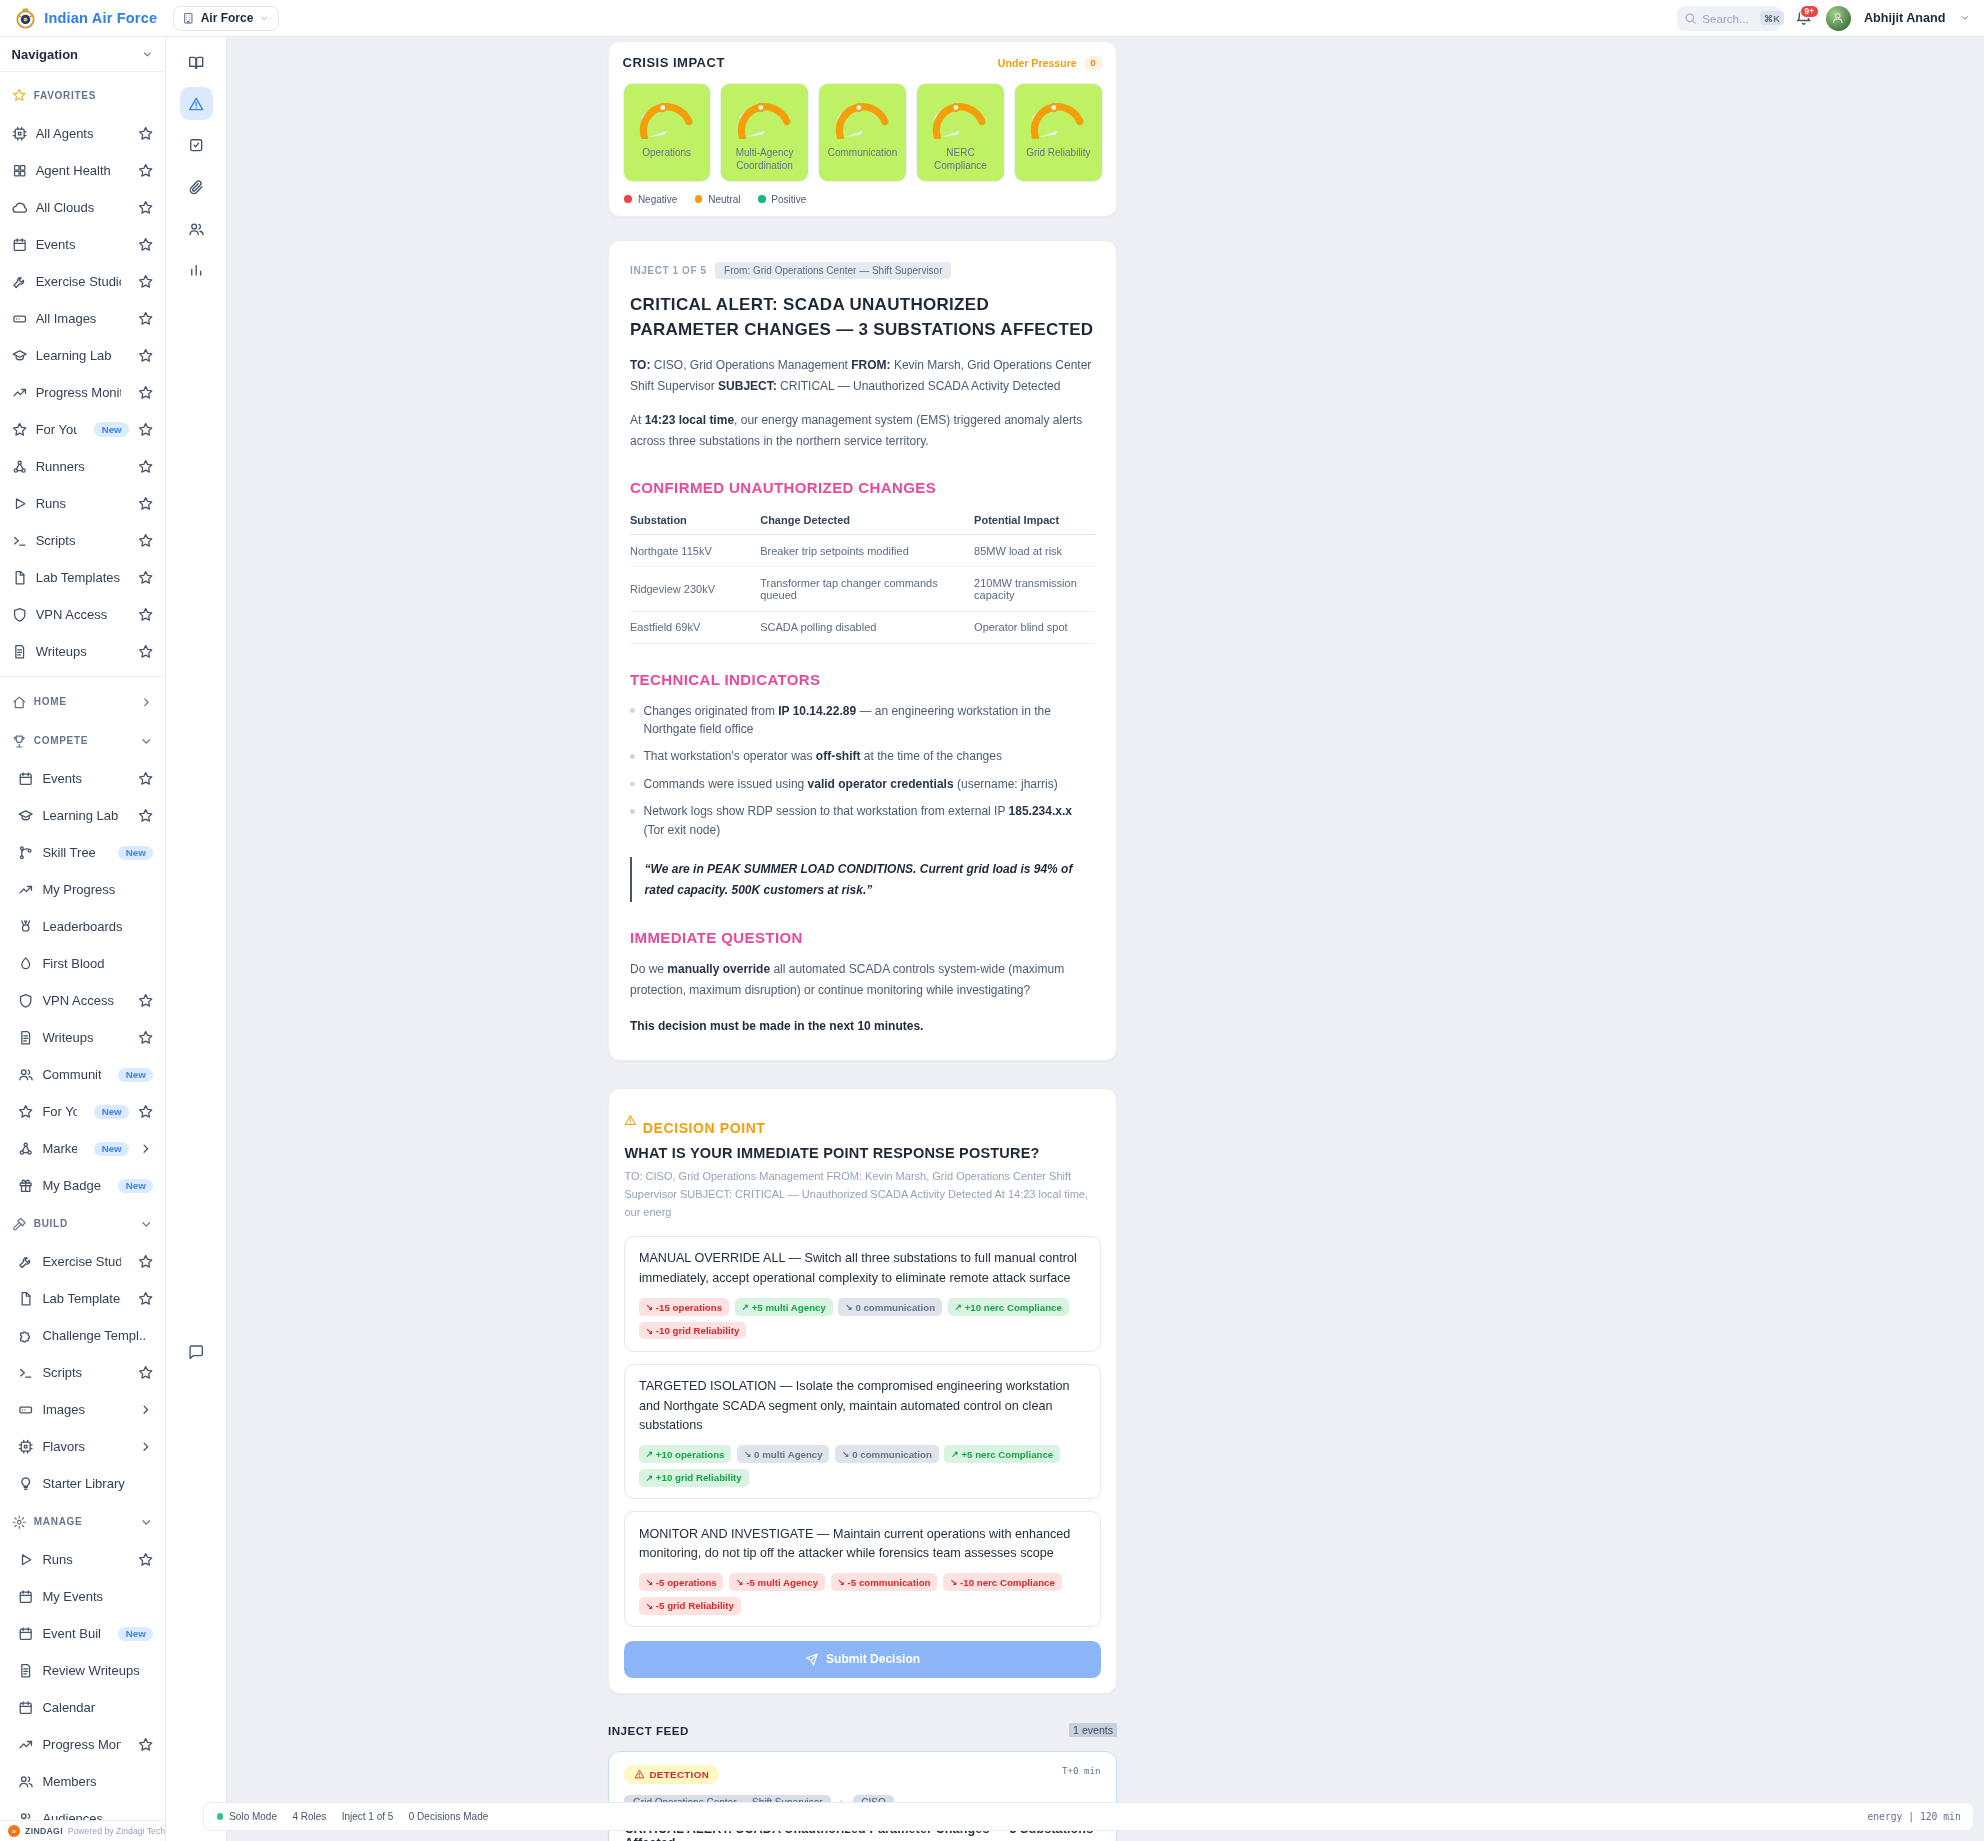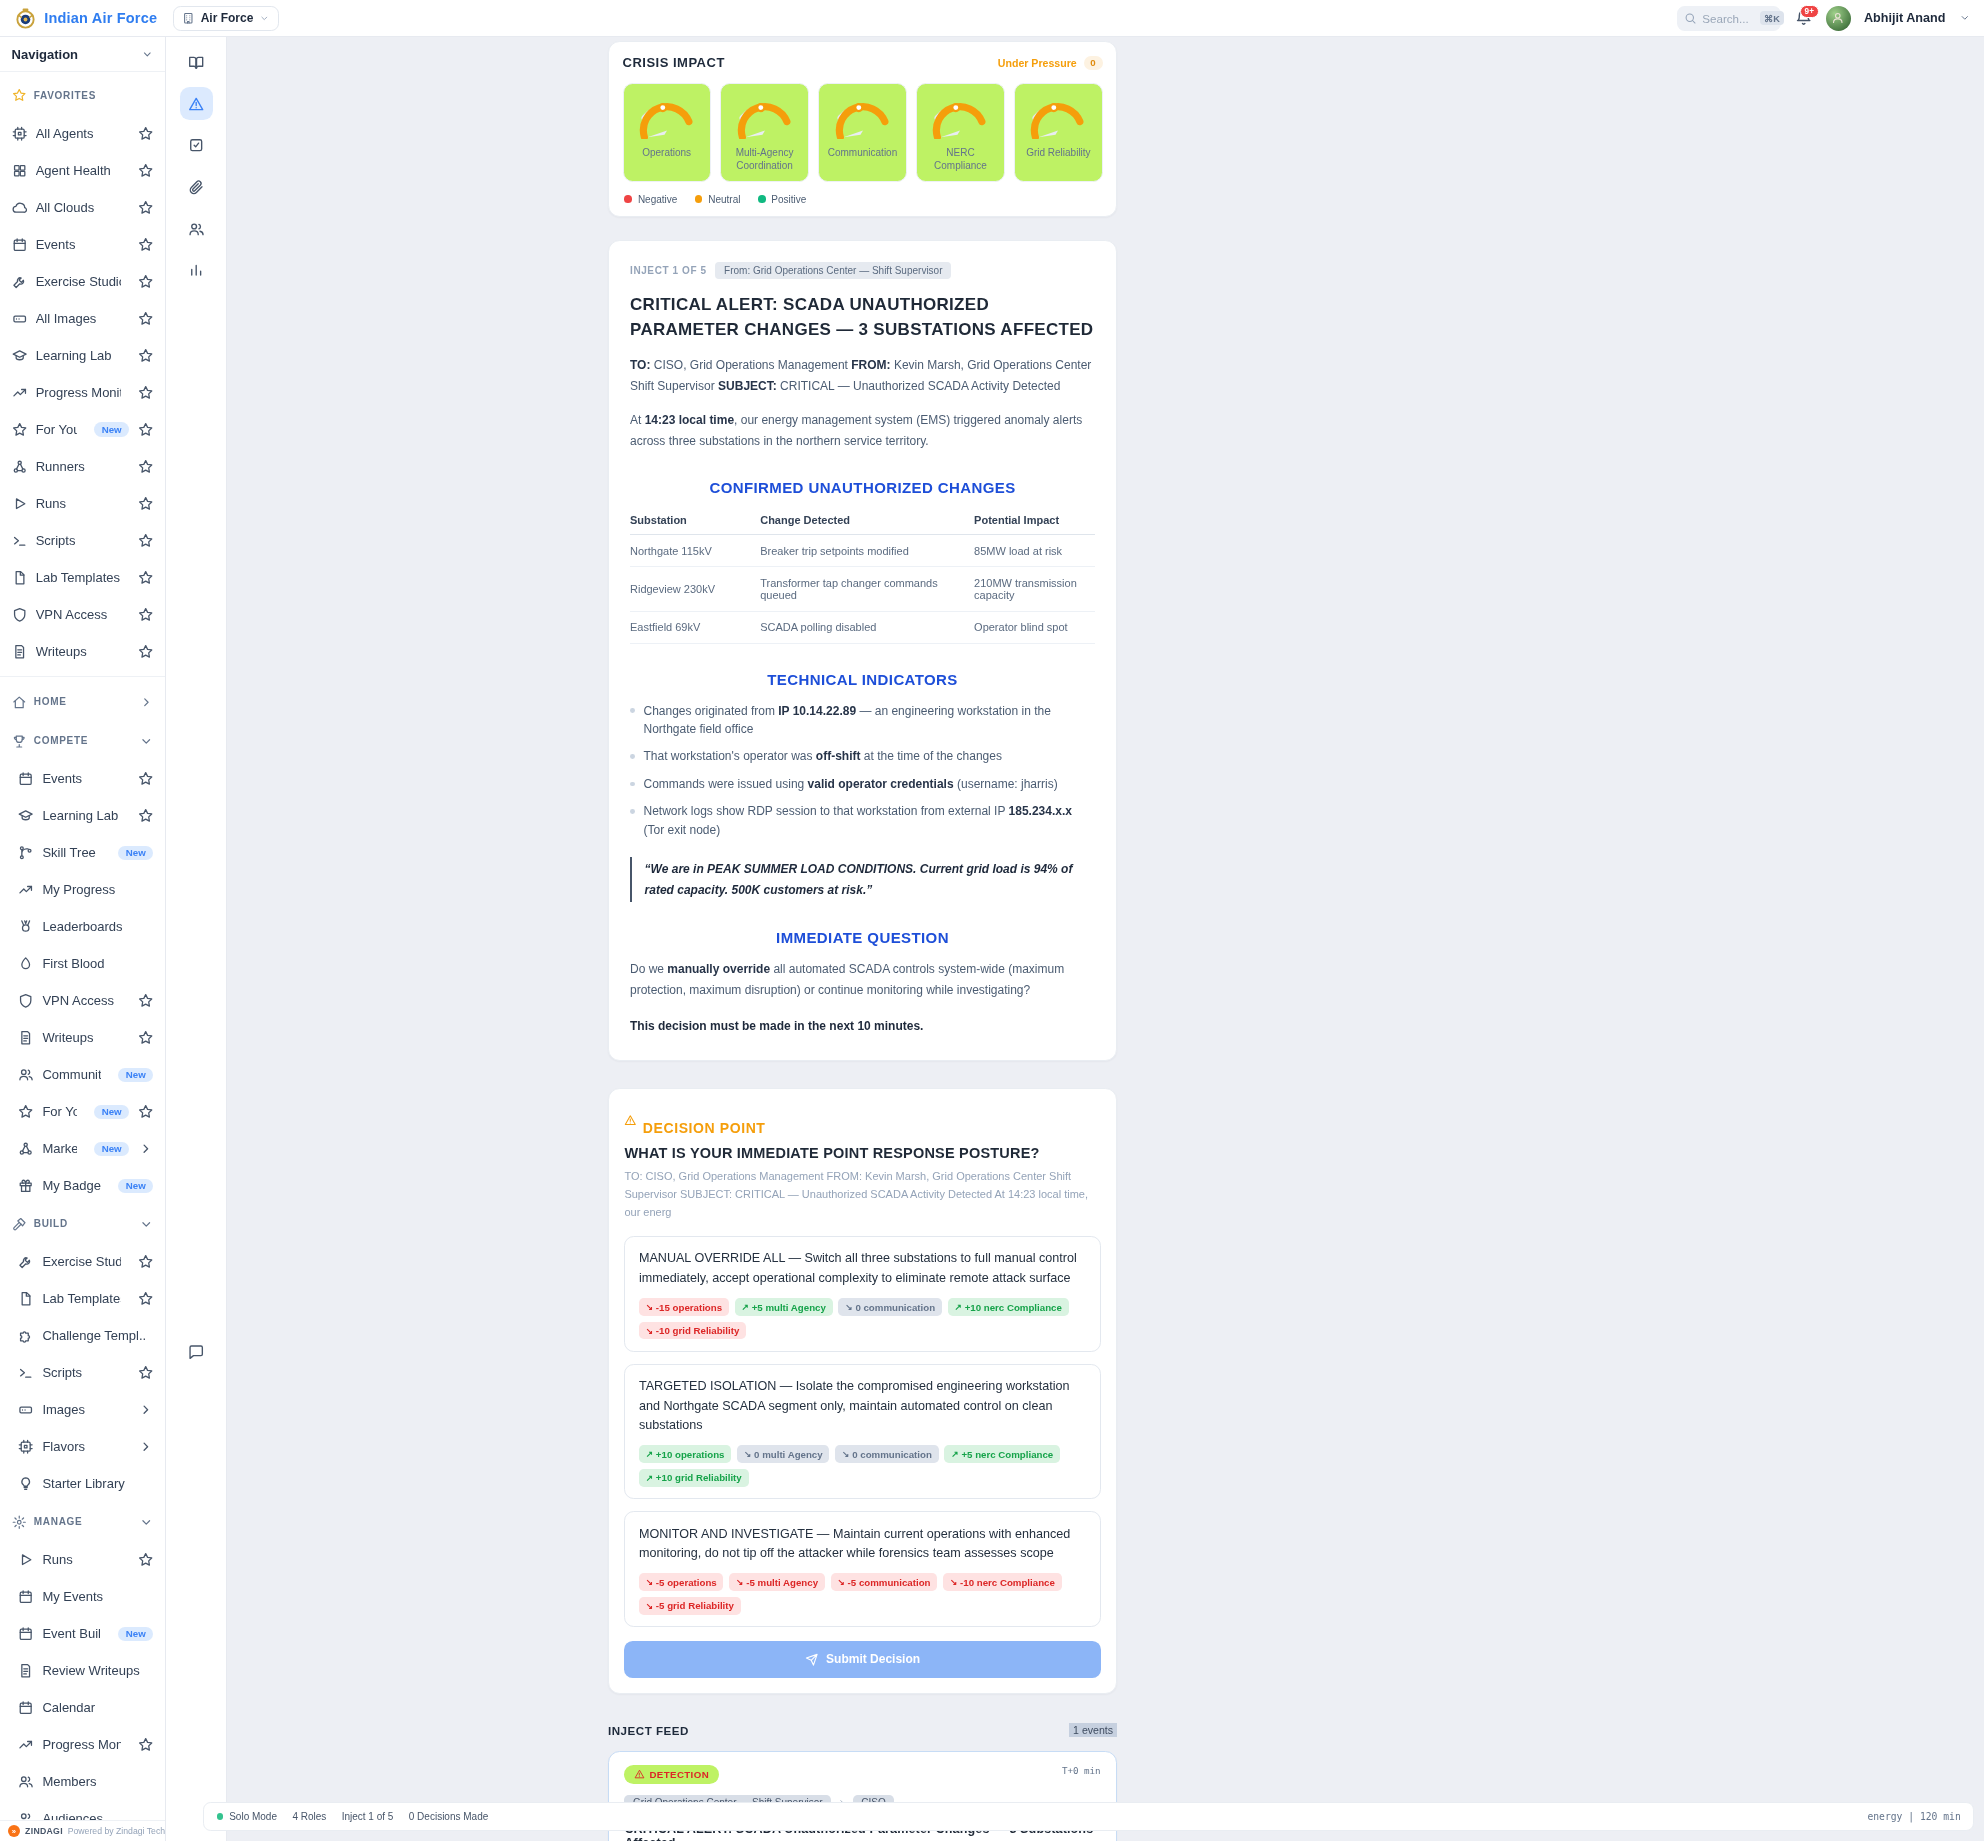--- a/index.html
+++ b/index.html
@@ -82,21 +82,21 @@
   .dot { width:7.7px; height:7.7px; border-radius:50%; }
 
   
   .inject { margin-top:23px; padding:21px 21px 27px; }
   .inj-row { display:flex; align-items:center; gap:8.7px; }
   .inj-label { font-size:10px; font-weight:700; color:#94a3b8; letter-spacing:0.6px; }
   .from-badge { background:#e6eaf0; color:#5b6b80; font-size:10px; padding:2.9px 8.7px; border-radius:3.9px; }
   .inj-title { font-size:17px; font-weight:800; color:#1f2937; line-height:1.5; letter-spacing:0.3px; margin-top:12.6px; }
   .para { font-size:12px; color:#4b5c72; line-height:1.75; margin-top:12.6px; }
   .para b { color:#273449; font-weight:700; }
-  .sec-h { font-size:15px; font-weight:800; color:#1d4ed8; letter-spacing:0.4px; margin-top:27px;text-align:center; }
+  .sec-h { font-size:15px; font-weight:800; color:#ec4899; letter-spacing:0.4px; margin-top:27px; }
   table.changes { width:100%; border-collapse:collapse; margin-top:11.6px; }
   .changes th { text-align:left; font-size:11px; font-weight:700; color:#334155; padding:6.8px 0 7.7px; border-bottom:1.4px solid #dfe5ec; }
   .changes td { font-size:11px; color:#5b6b80; padding:9.7px 0; border-bottom:1px solid #edf1f6; }
   .c1{width:28%;} .c2{width:46%;} .c3{width:26%;}
   .bullets { margin-top:13.5px; display:flex; flex-direction:column; gap:8.7px; }
   .bullet { display:flex; gap:8.7px; align-items:flex-start; }
   .b-dot { width:4.8px; height:4.8px; border-radius:50%; background:#cbd5e1; margin-top:6.8px; flex:none; }
   .b-txt { font-size:12px; color:#4b5c72; line-height:1.55; }
   .b-txt b { color:#273449; }
   .quote { margin-top:17.4px; border-left:2.9px solid #475569; padding:1.9px 0 1.9px 12.6px; font-style:italic; font-weight:700; font-size:12px; color:#1e293b; line-height:1.75; }
@@ -120,21 +120,21 @@
   .pill.neu { background:#dfe4ec; color:#64748b; }
   .submit-btn { margin-top:13.5px; width:100%; height:37px; background:#8cb5f7; border:0; border-radius:8.7px; color:#fff; font-size:12px; font-weight:600; display:flex; align-items:center; justify-content:center; gap:7.7px; cursor:pointer; font-family:inherit; }
   .submit-btn .ic { width:13.5px; height:13.5px; }
 
   
   .feed-head { margin-top:29px; display:flex; align-items:center; }
   .feed-title { font-size:11.6px; font-weight:800; color:#1e2a3b; letter-spacing:0.5px; }
   .feed-count { margin-left:auto; font-size:10.6px; color:#3f4c60; background:#c6d0df; padding:1px 3.9px; }
   .feed-card { margin-top:13.5px; padding:13.5px 15.4px 15.4px; border:1px solid #c7dcf5; }
   .fc-top { display:flex; align-items:flex-start; }
-  .det-pill { display:inline-flex; align-items:center; gap:4.8px; background:#bef264; color:#dc2626; font-size:9.7px; font-weight:800; letter-spacing:0.4px; padding:3.9px 9.7px; border-radius:965px; }
+  .det-pill { display:inline-flex; align-items:center; gap:4.8px; background:#fef9c3; color:#dc2626; font-size:9.7px; font-weight:800; letter-spacing:0.4px; padding:3.9px 9.7px; border-radius:965px; }
   .det-pill .ic { width:10.6px; height:10.6px; }
   .fc-time { margin-left:auto; font-family:"DejaVu Sans Mono",monospace; font-size:9.2px; color:#64748b; }
   .route { display:flex; align-items:center; gap:5.8px; margin-top:10.6px; }
   .route-pill { background:#d8dee7; color:#475569; font-size:10px; padding:2.9px 8.7px; border-radius:4.8px; }
   .route-chev { width:9.7px; height:9.7px; color:#94a3b8; }
   .fc-title { font-size:12.6px; font-weight:800; color:#1f2937; margin-top:10.6px; letter-spacing:0.1px; }
   .fc-body { font-size:11.6px; color:#64748b; line-height:1.65; margin-top:6.8px; }
 
   
   .statusbar { position:absolute; left:203px; right:9.7px; bottom:9.7px; height:29px; background:#fff; border:1px solid #e9edf2; border-radius:7.7px; display:flex; align-items:center; padding:0 12.6px; z-index:15; }

